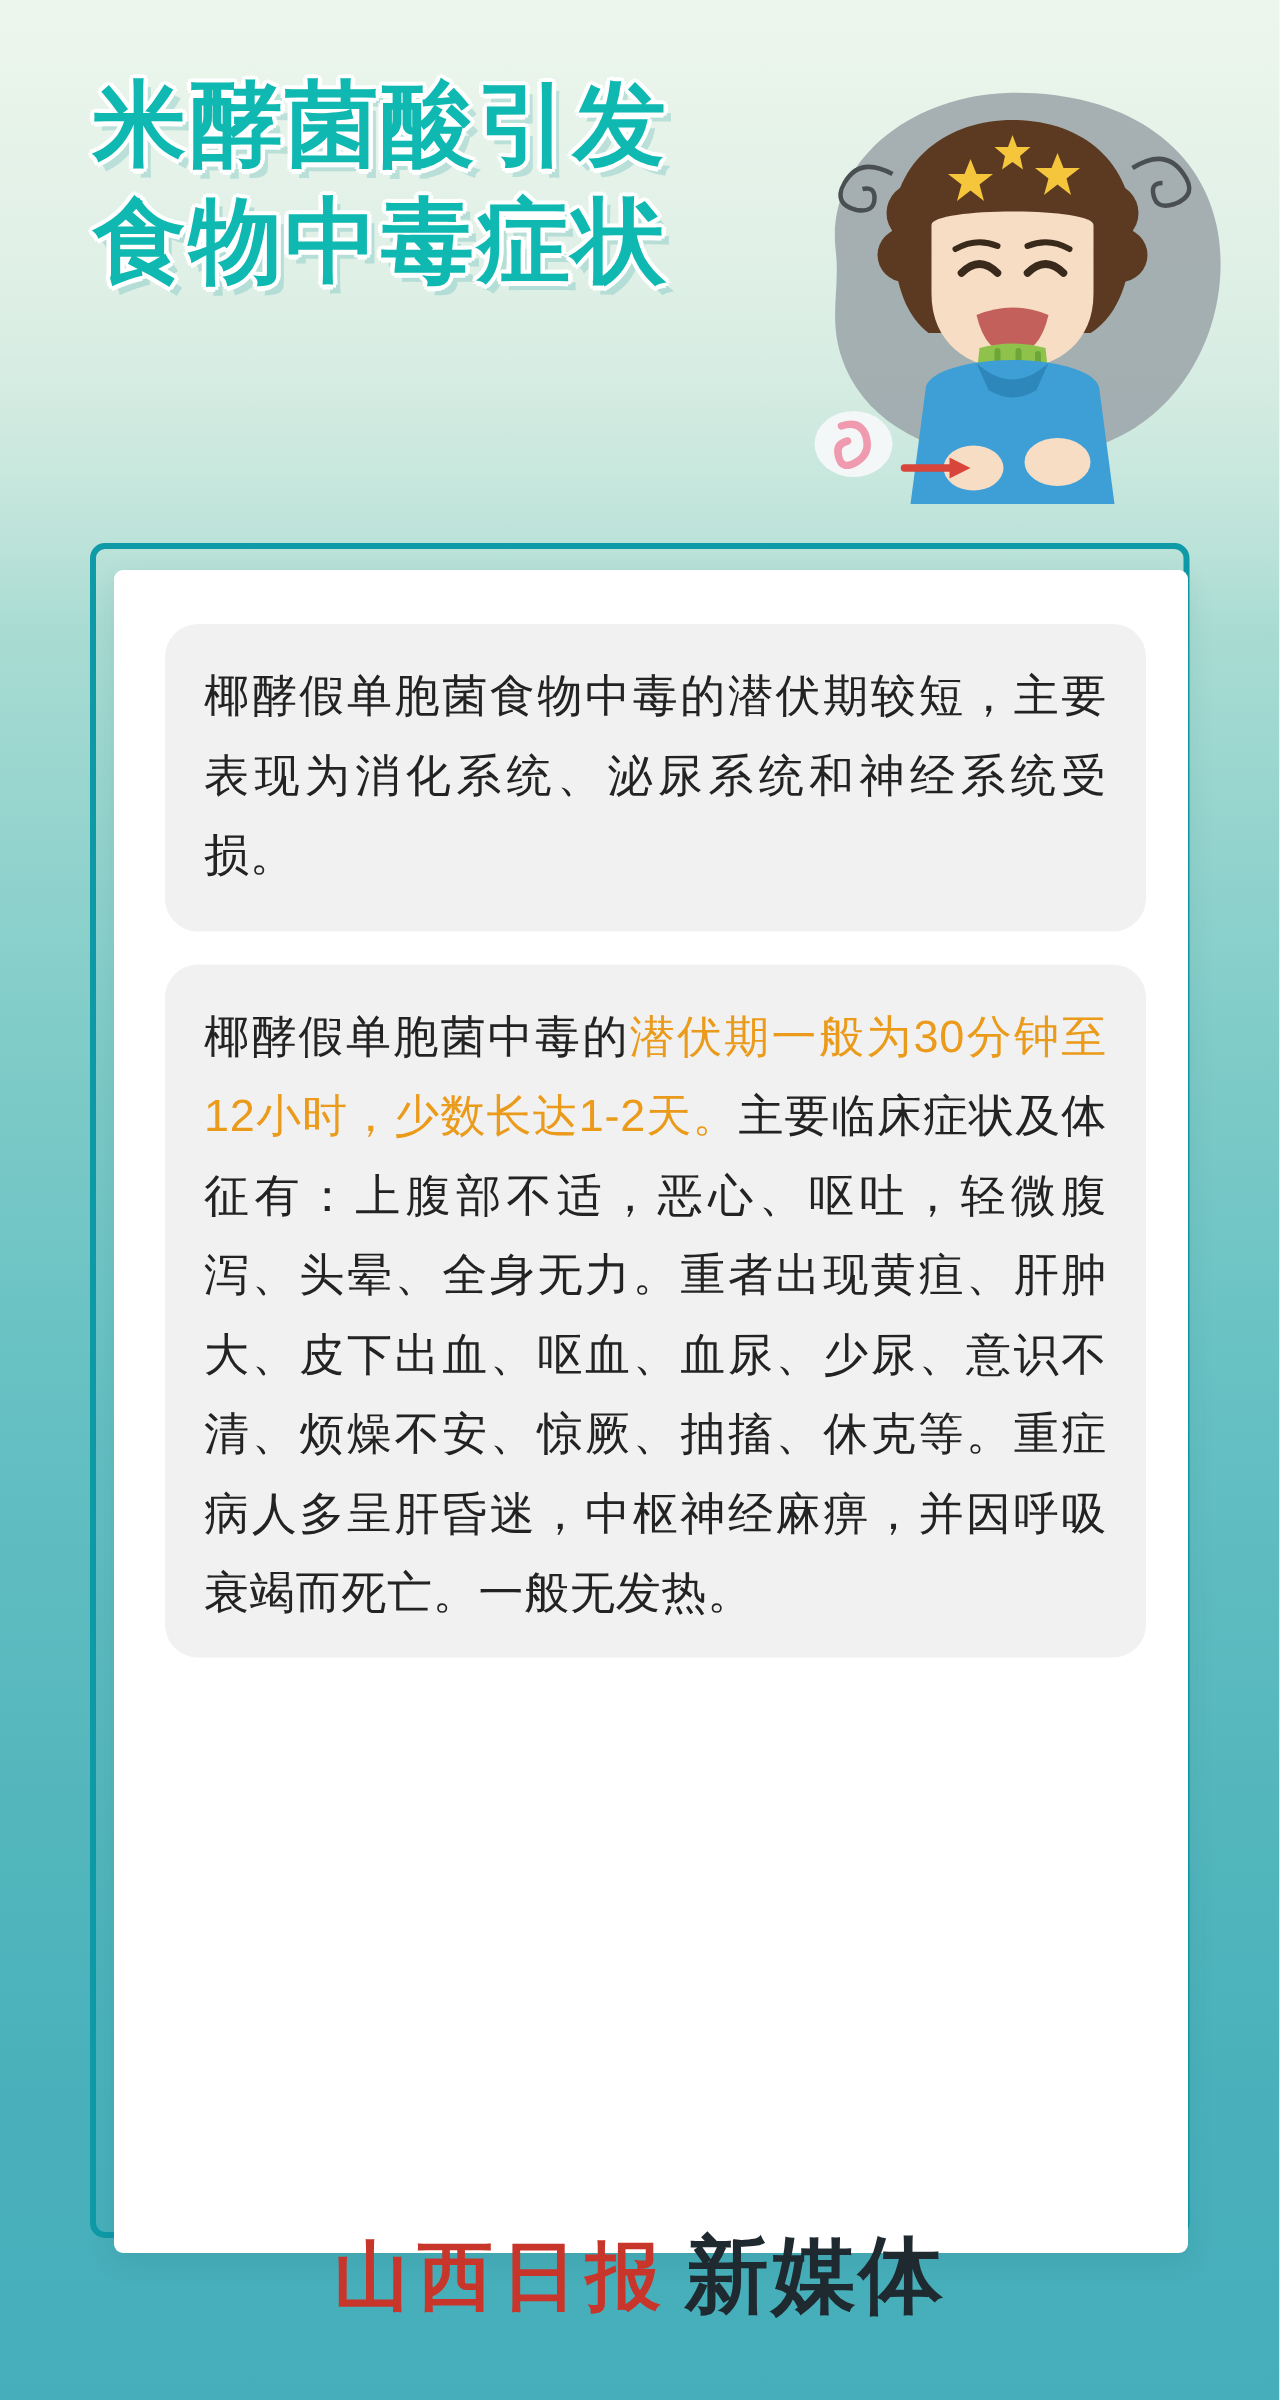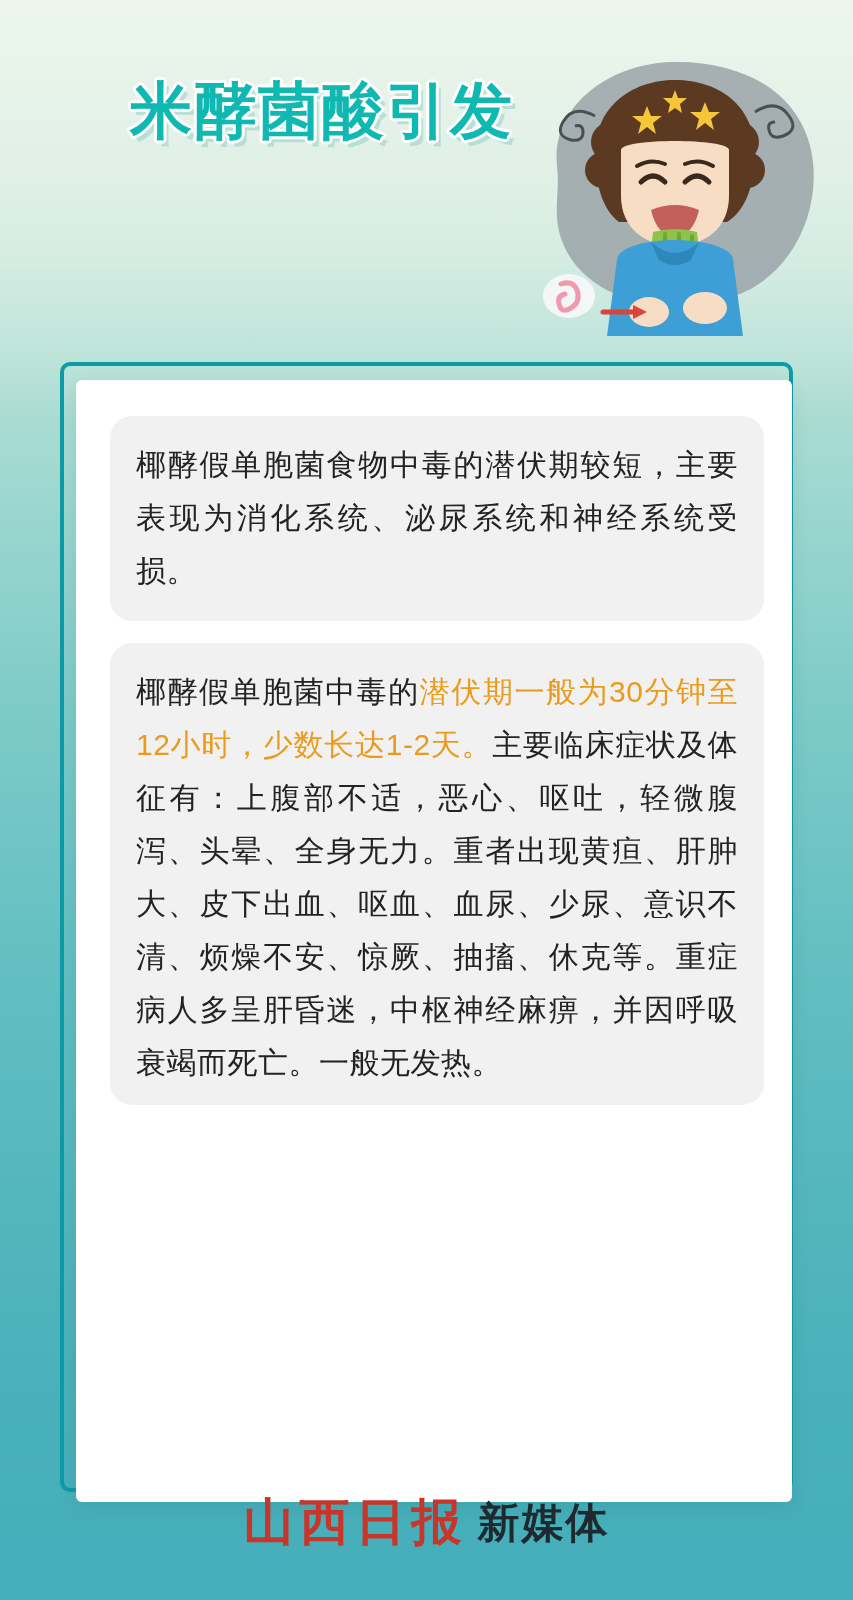--- a/index.html
+++ b/index.html
@@ -25,24 +25,23 @@
     left: 0; top: 0;
     width: 853px; height: 420px;
     background: linear-gradient(180deg, #edf6ec 0%, #e2f1e8 35%, rgba(205,232,222,0) 100%);
     pointer-events: none;
   }
 
   
   .title-block {
     position: absolute;
     left: 62px;
-    top: 72px;
+    top: 44px;
     width: 520px;
     z-index: 5;
-    text-align: center;
   }
   .title-line {
     font-family: "DejaVu Sans", sans-serif;
     font-weight: bold;
     font-size: 62px;
     line-height: 78px;
     letter-spacing: 2px;
     color: #0fb9b1;
     text-shadow:
       3px 0 0 #ffffff, -3px 0 0 #ffffff, 0 3px 0 #ffffff, 0 -3px 0 #ffffff,
@@ -126,36 +125,37 @@
     font-family: Liberation Serif, serif;
     font-weight: bold;
     font-size: 50px;
     color: #c8362b;
     letter-spacing: 6px;
     vertical-align: middle;
   }
   .logo-dark {
     font-family: "DejaVu Sans", sans-serif;
     font-weight: bold;
-    font-size: 42px;
+    font-size: 56px;
     color: #1f2a30;
     letter-spacing: 2px;
     vertical-align: middle;
     margin-left: 10px;
   }
 </style>
 </head>
 <body>
 
 <div class="poster">
 
   <div class="top-wash"></div>
 
   <div class="title-block">
     <div class="title-line">米酵菌酸引发</div>
+    <div class="title-line">食物中毒症状</div>
   </div>
 
   <div class="illus">
     <svg width="330" height="300" viewBox="0 0 330 300" xmlns="http://www.w3.org/2000/svg">
 
       <path d="M58 120 C52 60 110 18 172 16 C246 14 300 48 312 104 C324 160 296 228 236 250 C176 272 96 258 68 206 C50 172 62 150 58 120 Z" fill="#9aa3a8" opacity="0.85"></path>
 
       <path d="M96 116 C92 62 132 34 176 34 C222 34 258 62 256 112 C254 146 244 166 228 176 L120 176 C104 164 98 142 96 116 Z" fill="#5c3a21"></path>
 
       <circle cx="112" cy="96" r="20" fill="#5c3a21"></circle>

